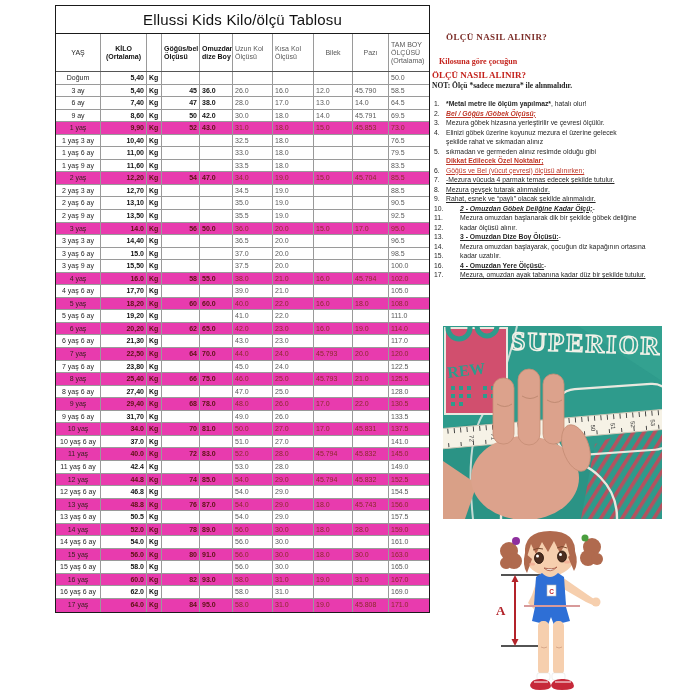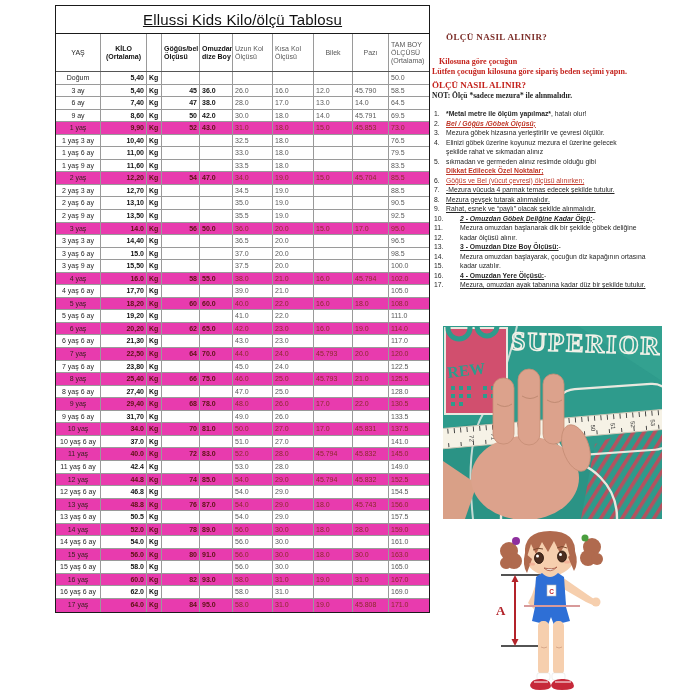--- a/index.html
+++ b/index.html
@@ -12,21 +12,21 @@
     --grid:#9a9a9a;
   }
   *{margin:0;padding:0;box-sizing:border-box;}
   html,body{width:700px;height:700px;background:#fff;overflow:hidden;
     font-family:"Liberation Sans",sans-serif;}
   .page{position:relative;width:700px;height:700px;background:#fff;}
 
   
   .size-table{position:absolute;left:55px;top:5px;width:375px;border:1.5px solid #1a1a1a;background:#fff;}
   .tbl-title{height:28px;border-bottom:1.5px solid #1a1a1a;display:flex;align-items:center;justify-content:center;
-    font-size:15px;color:#111;letter-spacing:.2px;text-decoration:underline;}
+    font-size:15px;color:#111;letter-spacing:.2px;}
   .tbl-head{display:grid;grid-template-columns:45px 46px 15px 38px 33px 40px 41px 39px 36px 1fr;height:38px;border-bottom:1px solid #555;}
   .th{border-right:1px solid var(--grid);font-size:7px;line-height:8px;color:#595959;
     display:flex;align-items:center;padding:1px 2px;overflow:hidden;}
   .th:last-child{border-right:none;}
   .t-age{justify-content:center;color:#262626;}
   .t-kilo{justify-content:center;text-align:center;font-weight:bold;color:#111;}
   .t-chest,.t-knee{font-weight:bold;color:#111;}
   .t-wrist,.t-pazi{justify-content:center;}
   .tbl-body .tr{display:grid;grid-template-columns:45px 46px 15px 38px 33px 40px 41px 39px 36px 1fr;height:12.56px;}
   .td{border-right:1px solid var(--grid);border-bottom:1px solid var(--grid);font-size:7px;line-height:11px;
@@ -604,21 +604,20 @@
           <div class="td c-height">171.0</div>
         </div>
       </div>
   </section>
 
   <aside class="panel">
     <div class="panel-heading">ÖLÇÜ NASIL ALINIR?</div>
 
     <div class="redblock">
       <p class="rl0">Kilosuna göre çocuğun</p>
-      <p class="rl1">Lütfen çocuğun kilosuna göre sipariş beden seçimi yapın.</p>
       <p class="rl3">ÖLÇÜ NASIL ALINIR?</p>
       <p class="noteline"><span>NOT: Ölçü </span><b>*sadece mezura*</b><span> ile alınmalıdır.</span></p>
     </div>
 
     <div class="inst-list" id="ilist">
         <div class="li">
           <span class="num">1.</span>
           <span class="s-bold">*Metal metre ile ölçüm yapılmaz*</span>
           <span class="">, hatalı olur!</span>
         </div>

